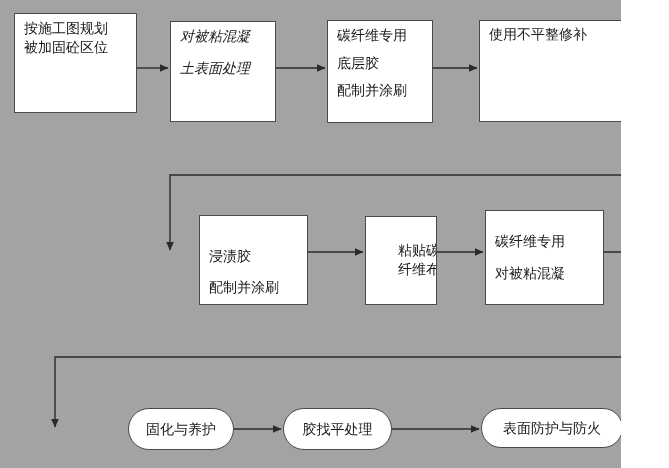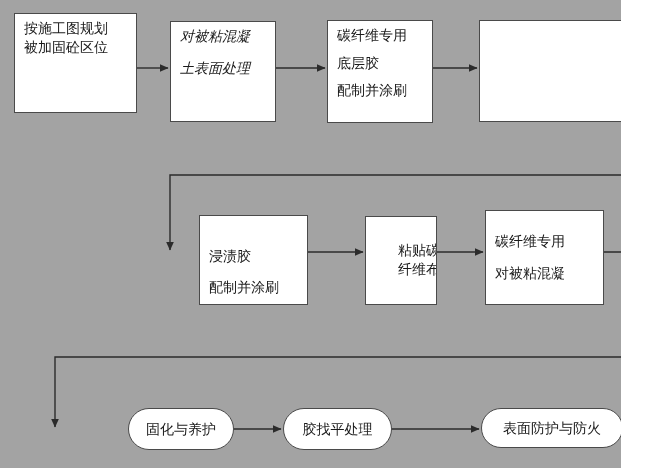--- a/index.html
+++ b/index.html
@@ -85,20 +85,21 @@
     <span class="txt">土表面处理</span>
   </div>
 
   <div class="node pad-top lh-med" style="left:327px; top:20px; width:106px; height:103px;">
     <span class="txt">碳纤维专用</span>
     <span class="txt">底层胶</span>
     <span class="txt">配制并涂刷</span>
   </div>
 
   <div class="node pad-top lh-tight" style="left:479px; top:20px; width:145px; height:102px;">
+    <span class="txt">使用不平整修补</span>
   </div>
 
   <div class="node pad-low lh-loose" style="left:199px; top:215px; width:109px; height:90px;">
     <span class="txt">浸渍胶</span>
     <span class="txt">配制并涂刷</span>
   </div>
 
   <div class="node pad-mid lh-tight" style="left:365px; top:216px; width:72px; height:89px;padding-left:32px;">
     <span class="txt">粘贴碳</span>
     <span class="txt">纤维布</span>

